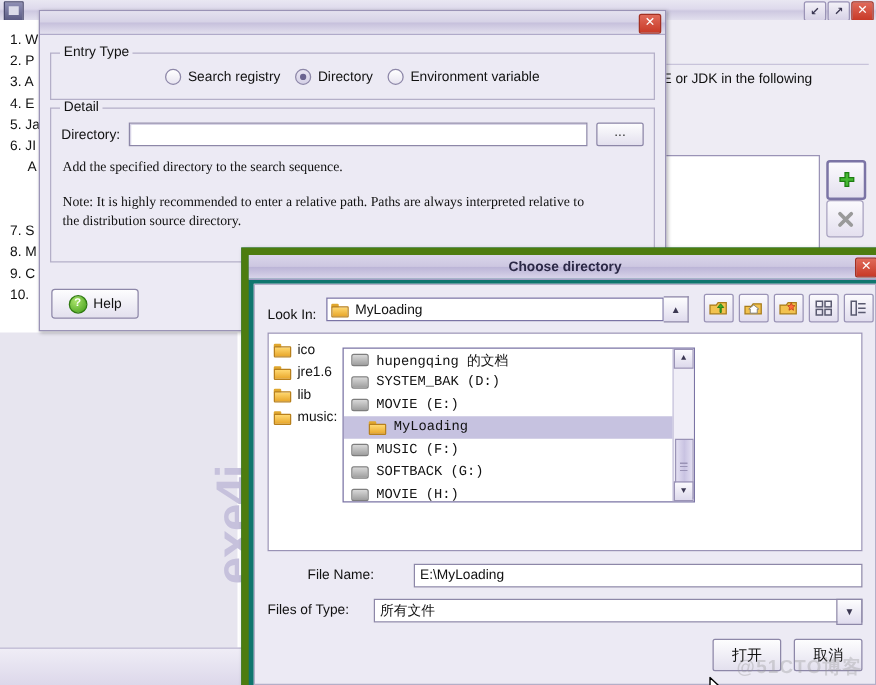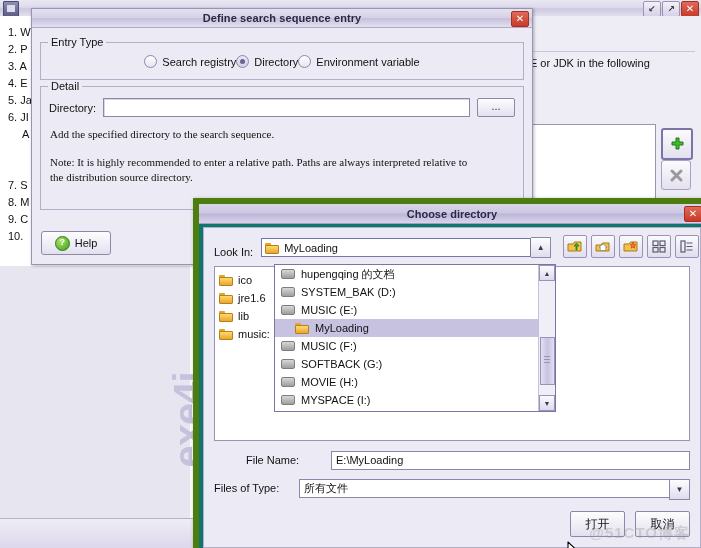--- a/index.html
+++ b/index.html
@@ -119,21 +119,21 @@
   #dlg1-close{right:3px;top:2px;}
 
   #dlg1-content{position:absolute;left:0;top:19px;right:0;bottom:0;padding:8px;box-sizing:border-box;}
 
   .groupbox{position:relative;border:1px solid #b4afc8;margin-top:6px;background:transparent;}
   .groupbox > .legend{
     position:absolute;top:-7px;left:7px;background:#eceaf4;padding:0 3px;
     font-size:11px;color:#111;
   }
 
-  .radio-row{display:flex;align-items:center;justify-content:center;gap:0;padding:12px 0 11px;}
+  .radio-row{display:flex;align-items:center;justify-content:center;gap:12px;padding:12px 0 11px;}
   .radio{display:flex;align-items:center;gap:5px;font-size:11px;color:#111;}
   .rdot{
     width:11px;height:11px;border-radius:50%;
     border:1px solid #8d87a8;
     background:linear-gradient(to bottom,#ffffff,#e7e4f0);
     position:relative;flex:none;
   }
   .rdot.on{background:linear-gradient(to bottom,#e9e6f3,#d5d0e6);}
   .rdot.on:after{
     content:"";position:absolute;left:3px;top:3px;width:5px;height:5px;
@@ -213,23 +213,23 @@
 
   #file-pane{
     position:absolute;left:10px;top:38px;right:10px;height:175px;
     background:#ffffff;border:1px solid #9a93b6;
     box-sizing:border-box;padding:4px 0 0 4px;
   }
   .file-item{display:flex;align-items:center;gap:5px;height:18px;font-size:11px;color:#111;}
 
   
   #dropdown{
-    position:absolute;left:70px;top:36px;width:282px;height:148px;
+    position:absolute;left:70px;top:50px;width:282px;height:124px;
     background:#ffffff;border:1px solid #7b74a5;
-    box-sizing:border-box;overflow:hidden;
+    box-sizing:border-box;overflow:hidden;font-family:Liberation Mono, monospace;
   }
   #dd-list{position:absolute;left:0;top:0;right:16px;bottom:0;}
   .dd-item{height:18px;display:flex;align-items:center;gap:6px;padding-left:6px;font-size:11px;color:#111;white-space:nowrap;}
   .dd-item.indent{padding-left:20px;}
   .dd-item.sel{background:#c6c2e0;}
   #dd-scroll{position:absolute;right:0;top:0;width:16px;bottom:0;background:#f0eef7;border-left:1px solid #c6c2dc;}
   .sb-btn{
     width:16px;height:16px;border:1px solid #9a93b6;
     background:linear-gradient(to bottom,#fbfafd,#ddd9ec);
     display:flex;align-items:center;justify-content:center;box-sizing:border-box;
@@ -349,21 +349,20 @@
   <div class="abs" id="exe4j-wm">exe4j</div>
 
   <div class="abs" id="bg-bottom-strip"></div>
   <div class="abs winbtn close" id="bg-close2">
     <span>✕</span>
   </div>
 </div>
 
 <div class="abs" id="dlg1">
   <div id="dlg1-title">
-    <div class="t">Define search sequence entry</div>
     <div class="abs winbtn close" id="dlg1-close">
       <span>✕</span>
     </div>
   </div>
 
   <div id="dlg1-content">
 
     <div class="groupbox">
       <div class="legend">Entry Type</div>
       <div class="radio-row">
@@ -482,21 +481,21 @@
         <div class="dd-item">
           <span class="drive-ico"></span>
           <span>hupengqing 的文档</span>
         </div>
         <div class="dd-item">
           <span class="drive-ico"></span>
           <span>SYSTEM_BAK (D:)</span>
         </div>
         <div class="dd-item">
           <span class="drive-ico"></span>
-          <span>MUSIC (E:)</span>
+          <span>MOVIE (E:)</span>
         </div>
         <div class="dd-item indent sel">
           <span class="folder-ico"></span>
           <span>MyLoading</span>
         </div>
         <div class="dd-item">
           <span class="drive-ico"></span>
           <span>MUSIC (F:)</span>
         </div>
         <div class="dd-item">

